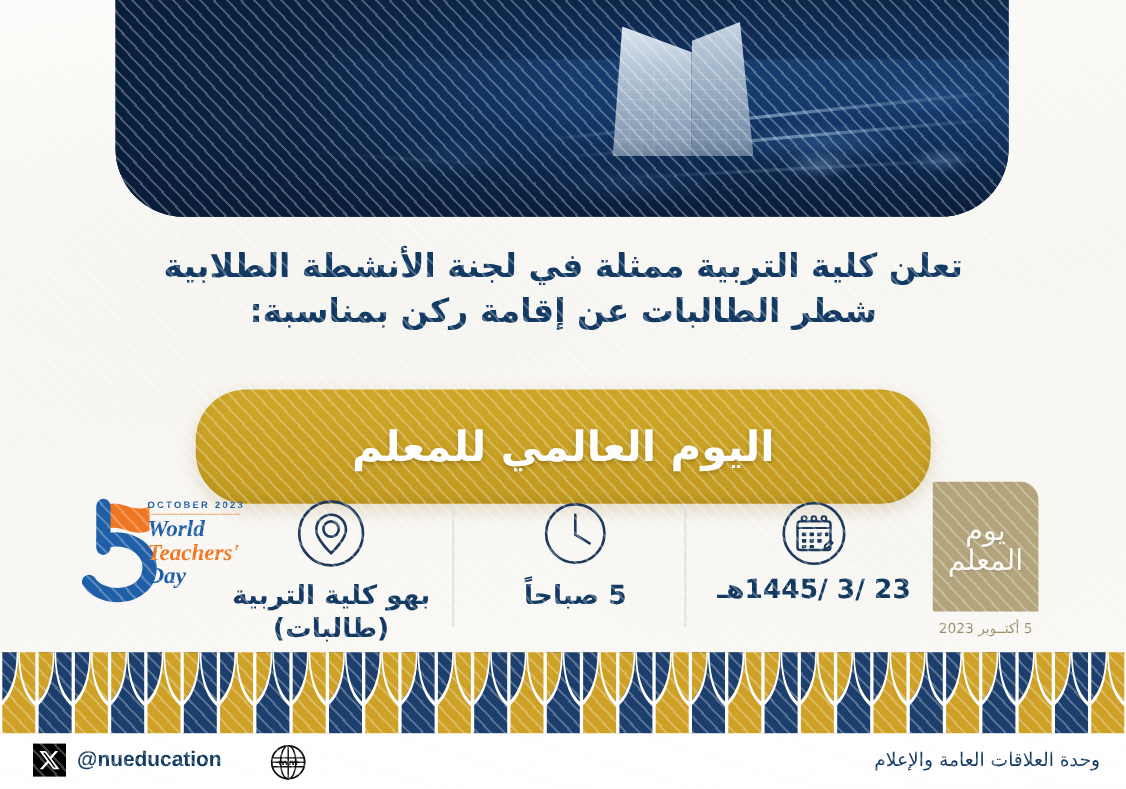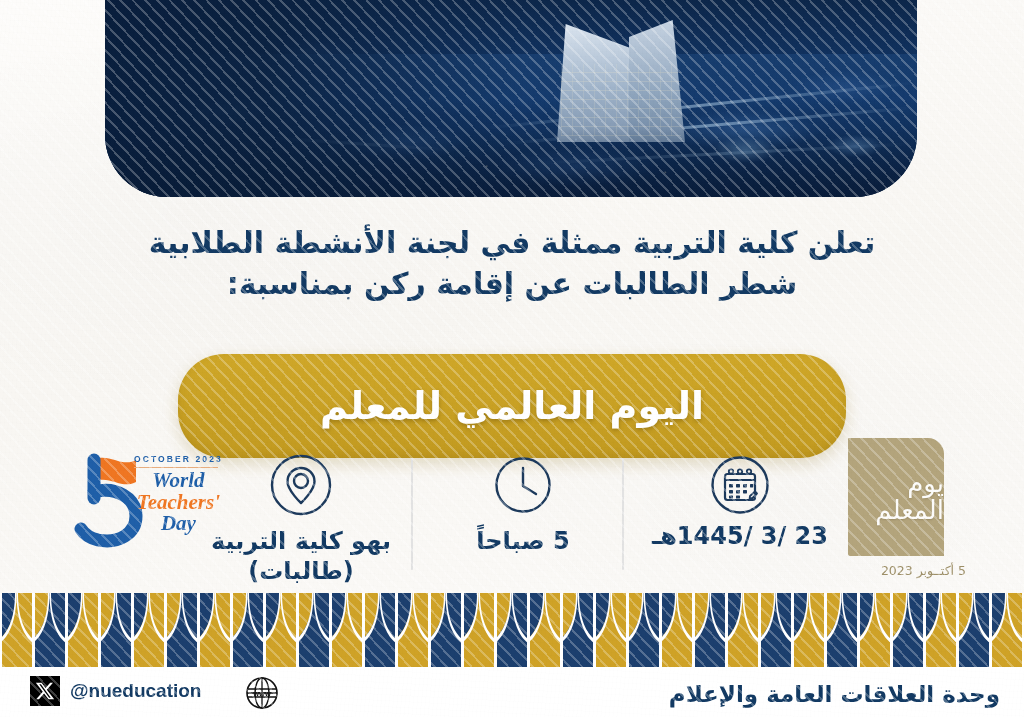--- a/index.html
+++ b/index.html
@@ -142,29 +142,29 @@
   .info-cell{position:absolute;top:10px;text-align:center;color:#133a63;}
   .info-icon{height:70px;display:flex;align-items:center;justify-content:center;}
   .info-text{
     font-family:"DejaVu Sans","Liberation Sans",sans-serif;
     font-weight:700;font-size:24px;color:#133a63;line-height:1.25;margin-top:6px;
   }
 
   
   #wtd-logo{position:absolute;left:74px;top:450px;width:150px;height:100px;direction:ltr;}
   .wtd-five{position:absolute;left:0;top:2px;}
-  .wtd-txt{position:absolute;left:60px;top:4px;text-align:center;}
+  .wtd-txt{position:absolute;left:60px;top:4px;text-align:left;}
   .wtd-oct{font-size:8.5px;font-weight:700;letter-spacing:2.1px;color:#1f5fa8;font-family:"Liberation Sans",sans-serif;}
   .wtd-rule{height:1.2px;background:#e8ad7e;margin:3px 0 2px;width:84px;}
   .wtd-line{font-family:"Liberation Serif","DejaVu Serif",serif;font-style:italic;font-weight:700;font-size:21px;line-height:1.02;}
   .wtd-blue{color:#1f5fa8;}
   .wtd-orange{color:#ef7622;}
 
   
-  #seal{position:absolute;left:826px;top:438px;width:140px;}
+  #seal{position:absolute;left:826px;top:438px;width:140px;text-align:center;}
   .seal-box{
     width:96px;height:118px;margin:0 auto;
     background:#b3a47c;
     border-top-right-radius:16px;border-bottom-left-radius:2px;
     position:relative;overflow:hidden;
   }
   .seal-box::after{
     content:"";position:absolute;left:-6px;top:-10px;width:118px;height:140px;
     background:
       radial-gradient(ellipse 26px 40px at 62px 40px, rgba(255,255,255,.92), transparent 62%),
@@ -191,21 +191,21 @@
 
   
   #footer{position:absolute;left:0;top:667px;width:1024px;height:50px;background:#fff;}
   .f-item{position:absolute;top:9px;display:flex;align-items:center;gap:10px;direction:ltr;}
   .f-text{
     font-family:"Liberation Sans",sans-serif;font-weight:700;font-size:19px;color:#133a63;
   }
   #footer-right{
     position:absolute;right:24px;top:14px;
     font-family:"DejaVu Sans","Liberation Sans",sans-serif;
-    font-weight:700;font-size:23px;color:#133a63;
+    font-weight:400;font-size:17px;color:#133a63;
   }
   .x-badge{
     width:30px;height:30px;background:#000;display:flex;align-items:center;justify-content:center;
   }
 </style>
 </head>
 <body>
 
 <div id="poster">
 

